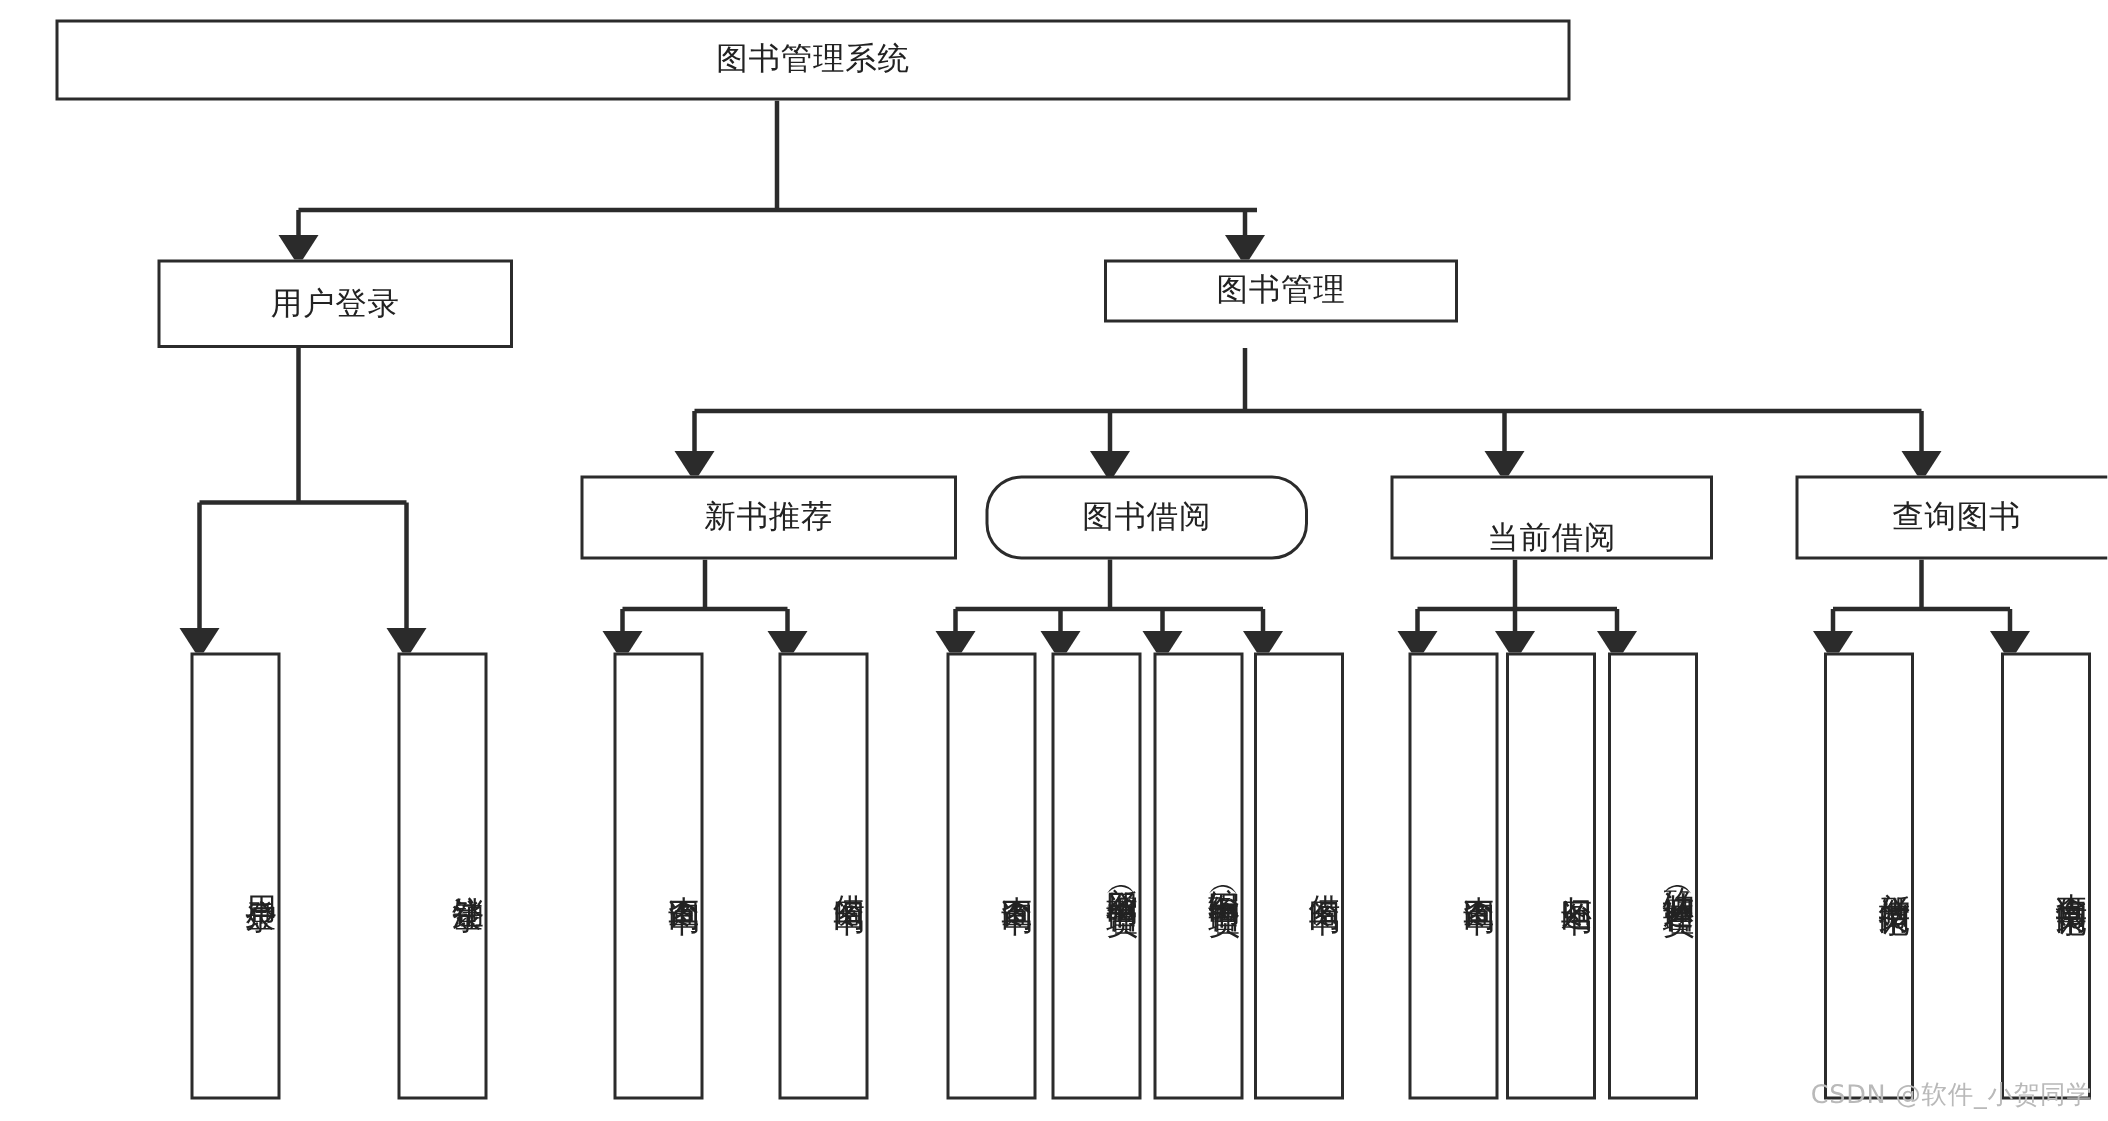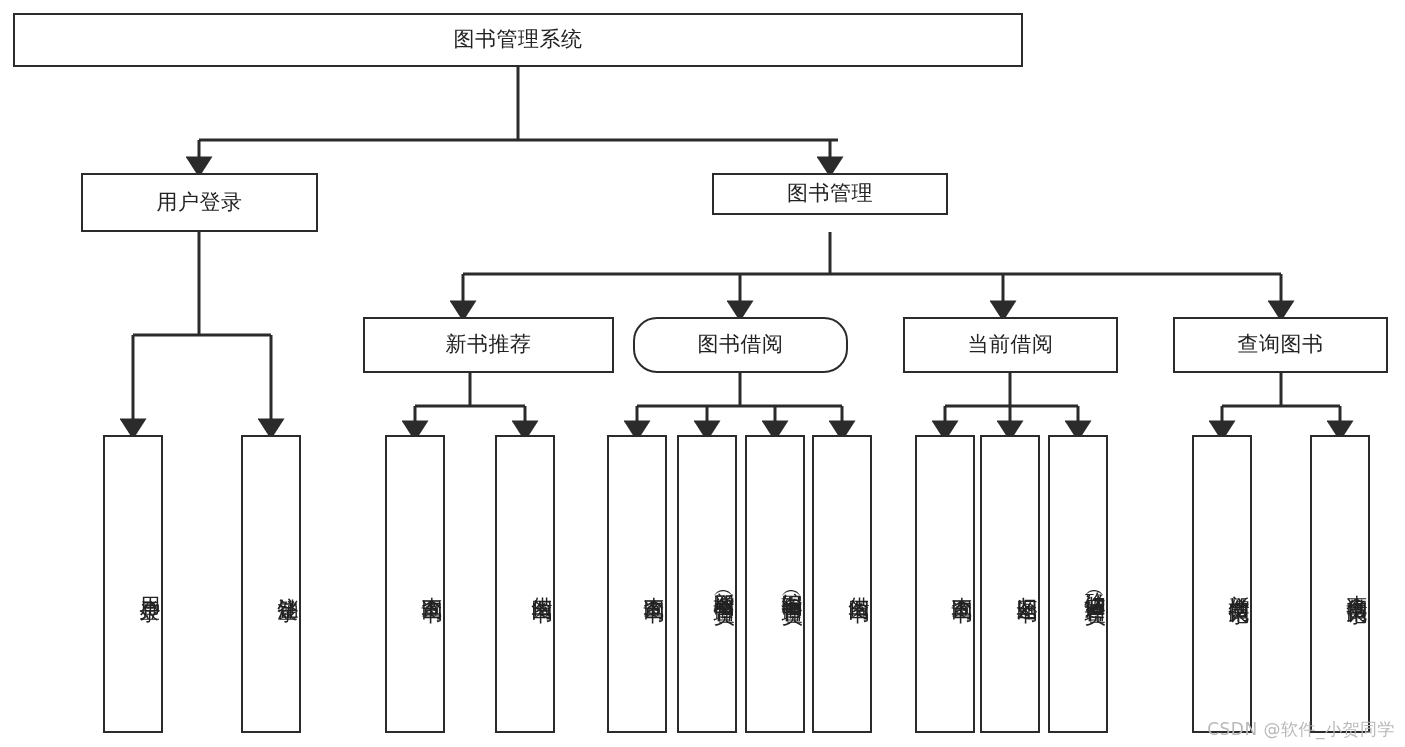--- a/index.html
+++ b/index.html
@@ -29,20 +29,21 @@
   .node {
     position: absolute;
     box-sizing: border-box;
     border: 2px solid #2b2b2b;
     background: #ffffff;
     display: flex;
     align-items: center;
     justify-content: center;
     color: #222222;
     line-height: 1.12;
+    margin-left: 24px;
   }
   .node.horiz {
     font-size: 21px;
     letter-spacing: 0.5px;
   }
   .node.vert {
     writing-mode: vertical-rl;
     text-orientation: upright;
     font-size: 21px;
     padding: 8px 0;
@@ -130,21 +131,21 @@
   <div class="node horiz" style="left:712px; top:173px; width:236px; height:42px;">
     <span>图书管理</span>
   </div>
 
   <div class="node horiz" style="left:363px; top:317px; width:251px; height:56px;">
     <span>新书推荐</span>
   </div>
   <div class="node horiz" style="left:633px; top:317px; width:215px; height:56px;border-radius:24px;">
     <span>图书借阅</span>
   </div>
-  <div class="node horiz" style="left:903px; top:317px; width:215px; height:56px;">
+  <div class="node horiz" style="left:903px; top:317px; width:215px; height:56px;align-items:flex-end;">
     <span>当前借阅</span>
   </div>
   <div class="node horiz" style="left:1173px; top:317px; width:215px; height:56px;">
     <span>查询图书</span>
   </div>
 
   <div class="node vert" style="left:103px; top:435px; width:60px; height:298px;">
     <span class="vtext">用户登录</span>
   </div>
   <div class="node vert" style="left:241px; top:435px; width:60px; height:298px;">

